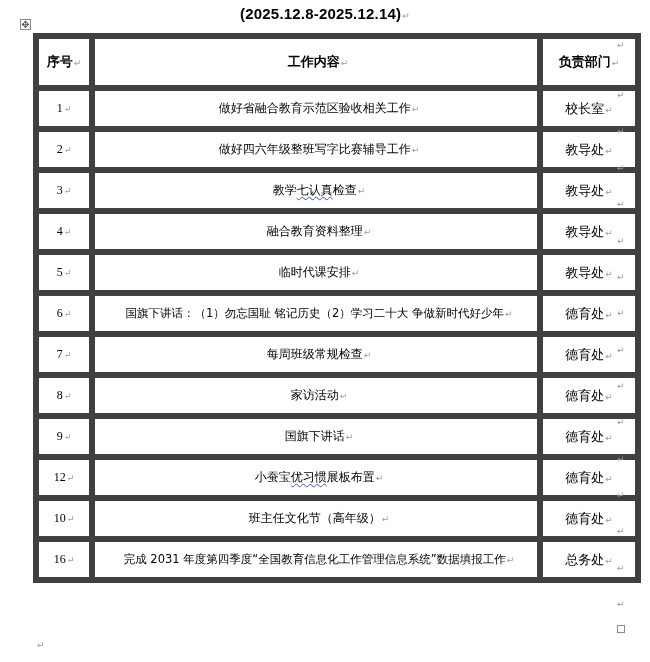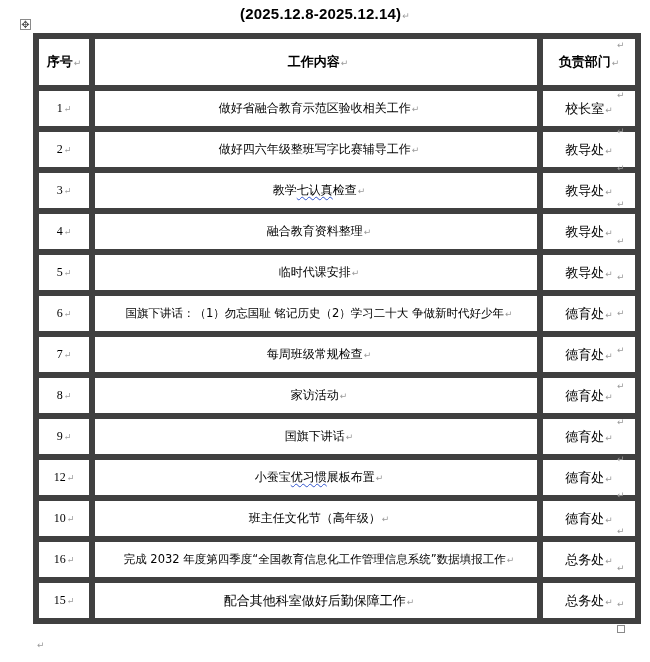--- a/index.html
+++ b/index.html
@@ -91,26 +91,21 @@
       <td class="c2"><span>小蚕宝</span><span class="squig">优习惯</span><span>展板布置</span><span class="pm">↵</span></td>
       <td class="c3"><span>德育处</span><span class="pm">↵</span></td>
     </tr>
     <tr>
       <td class="c1"><span>10</span><span class="pm">↵</span></td>
       <td class="c2"><span>班主任文化节（高年级）</span><span class="pm">↵</span></td>
       <td class="c3"><span>德育处</span><span class="pm">↵</span></td>
     </tr>
     <tr>
       <td class="c1"><span>16</span><span class="pm">↵</span></td>
-      <td class="c2" style="font-size:11.5px"><span>完成 2032 年度第四季度“全国教育信息化工作管理信息系统”数据填报工作</span><span class="pm">↵</span></td>
-      <td class="c3"><span>总务处</span><span class="pm">↵</span></td>
-    </tr>
-    <tr>
-      <td class="c1"><span>15</span><span class="pm">↵</span></td>
-      <td class="c2" style="font-size:13px"><span>配合其他科室做好后勤保障工作</span><span class="pm">↵</span></td>
+      <td class="c2" style="font-size:11.5px"><span>完成 2031 年度第四季度“全国教育信息化工作管理信息系统”数据填报工作</span><span class="pm">↵</span></td>
       <td class="c3"><span>总务处</span><span class="pm">↵</span></td>
     </tr>
   </tbody>
 </table>
 
 <div class="row-end" style="top:40px">↵</div>
 <div class="row-end" style="top:90px">↵</div>
 <div class="row-end" style="top:126px">↵</div>
 <div class="row-end" style="top:163px">↵</div>
 <div class="row-end" style="top:199px">↵</div>

